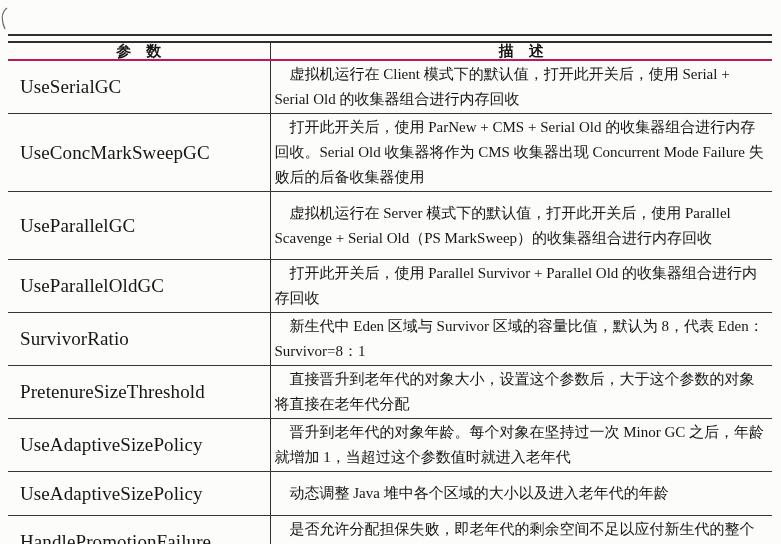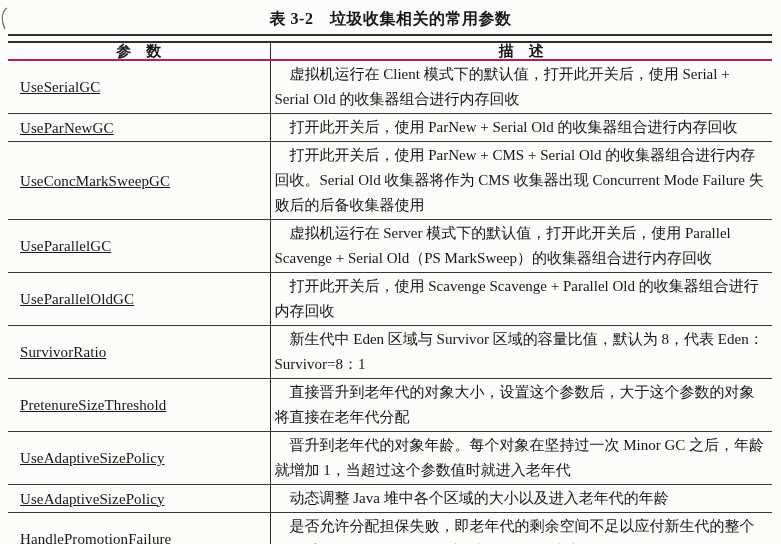--- a/index.html
+++ b/index.html
@@ -40,22 +40,22 @@
   .gc-table th.col-param, .gc-table td.param {
     border-right:1.5px solid #2e2e2c;
   }
   .gc-table tbody td {
     border-bottom:1.5px solid #363634;
     padding:0; vertical-align:middle;
   }
   .gc-table tbody tr:last-child td { border-bottom:2px solid #2e2e2c; }
 
   .gc-table td.param {
-    padding-left:12px; font-size:15px;
-    letter-spacing:0.1px; line-height:20px;text-decoration:underline;
+    padding-left:12px; font-size:19px;
+    letter-spacing:0.1px; line-height:20px;
   }
   .gc-table td.desc { padding:1px 6px 1px 4px; }
   .desc-p {
     margin:0; font-size:15px; line-height:25px;
     text-indent:15px; word-break:break-word;
   }
 
   
   .gc-table tbody tr:nth-child(1)  { height:53px; }
   .gc-table tbody tr:nth-child(2)  { height:23px; }
@@ -73,21 +73,20 @@
 </style>
 </head>
 <body>
 
 <div class="page">
 
   <svg class="scan-artifact" width="10" height="26" viewBox="0 0 10 26">
     <path d="M7 2 C 1.5 6, 1 14, 5 23" stroke="#6a6a68" stroke-width="1.3" fill="none"></path>
   </svg>
 
-  <h1 class="doc-title">表 3-2　垃圾收集相关的常用参数</h1>
 
   <div class="table-wrap">
     <div class="rule-double"></div>
     <table class="gc-table">
       <colgroup>
           <col class="c-param">
           <col class="c-desc">
         </colgroup>
       <thead>
         <tr>
@@ -96,41 +95,35 @@
         </tr>
       </thead>
       <tbody>
           <tr>
             <td class="param">UseSerialGC</td>
             <td class="desc">
               <p class="desc-p">虚拟机运行在 Client 模式下的默认值，打开此开关后，使用 Serial + Serial Old 的收集器组合进行内存回收</p>
             </td>
           </tr>
           <tr>
-            <td class="param">UseParNewGC</td>
-            <td class="desc">
-              <p class="desc-p">打开此开关后，使用 ParNew + Serial Old 的收集器组合进行内存回收</p>
-            </td>
-          </tr>
-          <tr>
             <td class="param">UseConcMarkSweepGC</td>
             <td class="desc">
               <p class="desc-p">打开此开关后，使用 ParNew + CMS + Serial Old 的收集器组合进行内存回收。Serial Old 收集器将作为 CMS 收集器出现 Concurrent Mode Failure 失败后的后备收集器使用</p>
             </td>
           </tr>
           <tr>
             <td class="param">UseParallelGC</td>
             <td class="desc">
               <p class="desc-p">虚拟机运行在 Server 模式下的默认值，打开此开关后，使用 Parallel Scavenge + Serial Old（PS MarkSweep）的收集器组合进行内存回收</p>
             </td>
           </tr>
           <tr>
             <td class="param">UseParallelOldGC</td>
             <td class="desc">
-              <p class="desc-p">打开此开关后，使用 Scavenge Scavenge + Parallel Old 的收集器组合进行内存回收</p>
+              <p class="desc-p">打开此开关后，使用 Parallel Survivor + Parallel Old 的收集器组合进行内存回收</p>
             </td>
           </tr>
           <tr>
             <td class="param">SurvivorRatio</td>
             <td class="desc">
               <p class="desc-p">新生代中 Eden 区域与 Survivor 区域的容量比值，默认为 8，代表 Eden：Survivor=8：1</p>
             </td>
           </tr>
           <tr>
             <td class="param">PretenureSizeThreshold</td>

